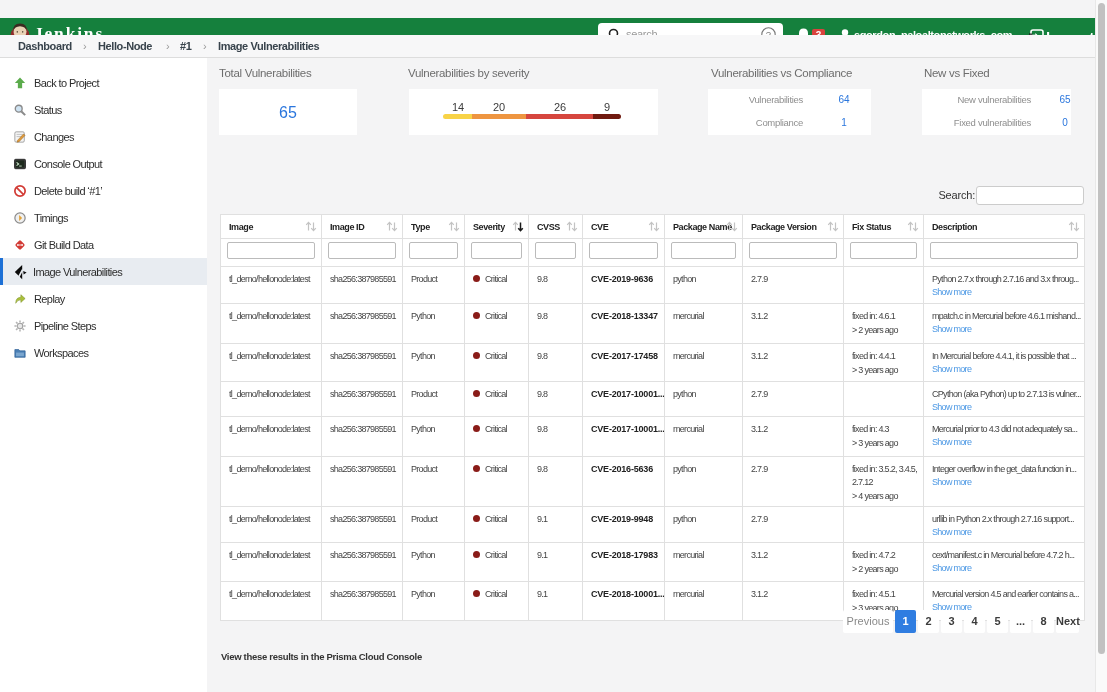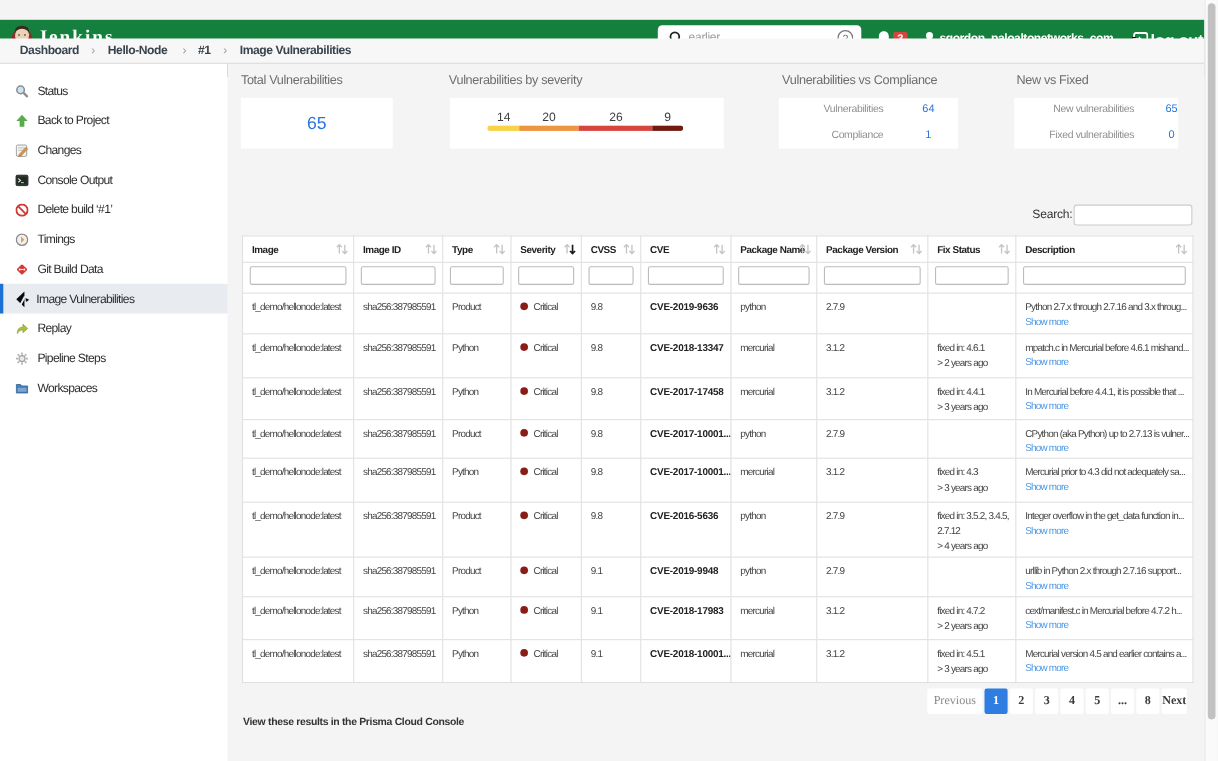--- a/index.html
+++ b/index.html
@@ -53,21 +53,21 @@
 table.vuln thead th.hl .st { position:absolute; right:4px; top:6px; }
 table.vuln thead th.fl { height:28px; padding:3px 6px; }
 table.vuln thead th.fl .fbox { width:100%; height:17px; border:1px solid #bbb; border-radius:2px; background:#fff; }
 table.vuln td { padding:6px 8px 0 8px; line-height:13px; }
 .dot { display:inline-block; width:7px; height:7px; border-radius:50%; background:#8a1c18; margin-right:5px; }
 .cve { font-weight:bold; letter-spacing:-0.2px; color:#222; }
 .more { color:#4a97e4; }
 .ago { margin-top:1px; }
 
 
-.pager { position:absolute; left:636px; top:568px; height:23px; display:flex;font-family:Liberation Serif, serif; }
+.pager { position:absolute; left:636px; top:552px; height:23px; display:flex; }
 .pbtn { height:23px; background:#fff; margin-left:2px; text-align:center; line-height:23px; font-size:11px; color:#3c3c3c; font-weight:bold; border-radius:2px; }
 .pbtn.first { margin-left:0; }
 .pbtn.prev { width:50px; color:#8a8a8a; font-weight:normal; }
 .pbtn.num { width:21px; }
 .pbtn.cur { background:#2f7de1; color:#fff; }
 .pbtn.next { width:23px; }
 
 .foot { position:absolute; left:14px; top:593px; font-size:9.5px; letter-spacing:-0.3px; font-weight:bold; color:#333; }
 
 
@@ -90,21 +90,21 @@
     <path d="M9.8 18.2 L12 19.4 L14.2 18.2 L14.2 20 L12 19.8 L9.8 20 Z" fill="#b03030"></path>
     <rect x="8.8" y="21" width="5.8" height="6.2" rx="0.8" fill="#fdfdfd"></rect>
     <rect x="14.2" y="22.2" width="3" height="2.2" rx="1" fill="#fdfdfd"></rect>
   </svg>
   <div class="logotxt">Jenkins</div>
   <div class="searchbox">
     <svg width="13" height="13" viewBox="0 0 13 13" style="position:absolute;left:10px;top:5px;">
       <circle cx="5.5" cy="5.5" r="4" fill="none" stroke="#222" stroke-width="1.6"></circle>
       <line x1="8.5" y1="8.5" x2="12" y2="12" stroke="#222" stroke-width="1.6"></line>
     </svg>
-    <span class="ph">earlier</span>
+    <span class="ph">search</span>
     <svg width="15" height="15" viewBox="0 0 15 15" style="position:absolute;left:163px;top:4px;">
       <circle cx="7.5" cy="7.5" r="6.7" fill="none" stroke="#777" stroke-width="1.1"></circle>
       <text x="7.5" y="11" font-size="9.5" text-anchor="middle" fill="#777" font-family="Liberation Sans">?</text>
     </svg>
   </div>
   <svg width="13" height="14" viewBox="0 0 13 14" style="position:absolute;left:797px;top:10px;">
     <path d="M6.5 0.5 C9.5 0.5 11 2.6 11 5.2 L11 9 L12.6 11 L0.4 11 L2 9 L2 5.2 C2 2.6 3.5 0.5 6.5 0.5 Z" fill="#fff"></path>
     <path d="M4.8 12 a1.8 1.8 0 0 0 3.4 0 Z" fill="#fff"></path>
   </svg>
   <div class="badge">3</div>
@@ -128,26 +128,26 @@
   <span class="c" style="left:98px;">Hello-Node</span>
   <span class="sep" style="left:166px;">›</span>
   <span class="c" style="left:180px;">#1</span>
   <span class="sep" style="left:203px;">›</span>
   <span class="c" style="left:218px;">Image Vulnerabilities</span>
 </div>
 
 <div class="sidebar">
   <ul>
     <li><svg class="ic" viewBox="0 0 14 14">
+          <path d="M7 0.5 L13 7 L9.5 7 L9.5 13 L4.5 13 L4.5 7 L1 7 Z" fill="#5bab4c"></path>
+        </svg>Back to Project</li>
+    <li><svg class="ic" viewBox="0 0 14 14">
           <circle cx="5.5" cy="5.5" r="4" fill="#cfe3f2" stroke="#8a8a8a" stroke-width="1.6"></circle>
           <line x1="8.7" y1="8.7" x2="13" y2="13" stroke="#8a8a8a" stroke-width="2.4"></line>
         </svg>Status</li>
-    <li><svg class="ic" viewBox="0 0 14 14">
-          <path d="M7 0.5 L13 7 L9.5 7 L9.5 13 L4.5 13 L4.5 7 L1 7 Z" fill="#5bab4c"></path>
-        </svg>Back to Project</li>
     <li><svg class="ic" viewBox="0 0 14 14">
           <rect x="1" y="1" width="11" height="12" rx="1.5" fill="#f4f4f4" stroke="#999"></rect>
           <line x1="3" y1="4" x2="10" y2="4" stroke="#bbb"></line>
           <line x1="3" y1="6.5" x2="10" y2="6.5" stroke="#bbb"></line>
           <path d="M4 11 L11 3.5 L13 5 L6 12.5 L3.5 13 Z" fill="#e09a3a" stroke="#8a5a1a" stroke-width="0.5"></path>
         </svg>Changes</li>
     <li><svg class="ic" viewBox="0 0 14 14">
           <rect x="0.5" y="1.5" width="13" height="11" rx="1.5" fill="#3a3a3a" stroke="#222"></rect>
           <rect x="2" y="3" width="10" height="8" rx="1" fill="#1d2a1d"></rect>
           <path d="M3 5 L5.5 7 L3 9" fill="none" stroke="#cfe8cf" stroke-width="1.2"></path>

